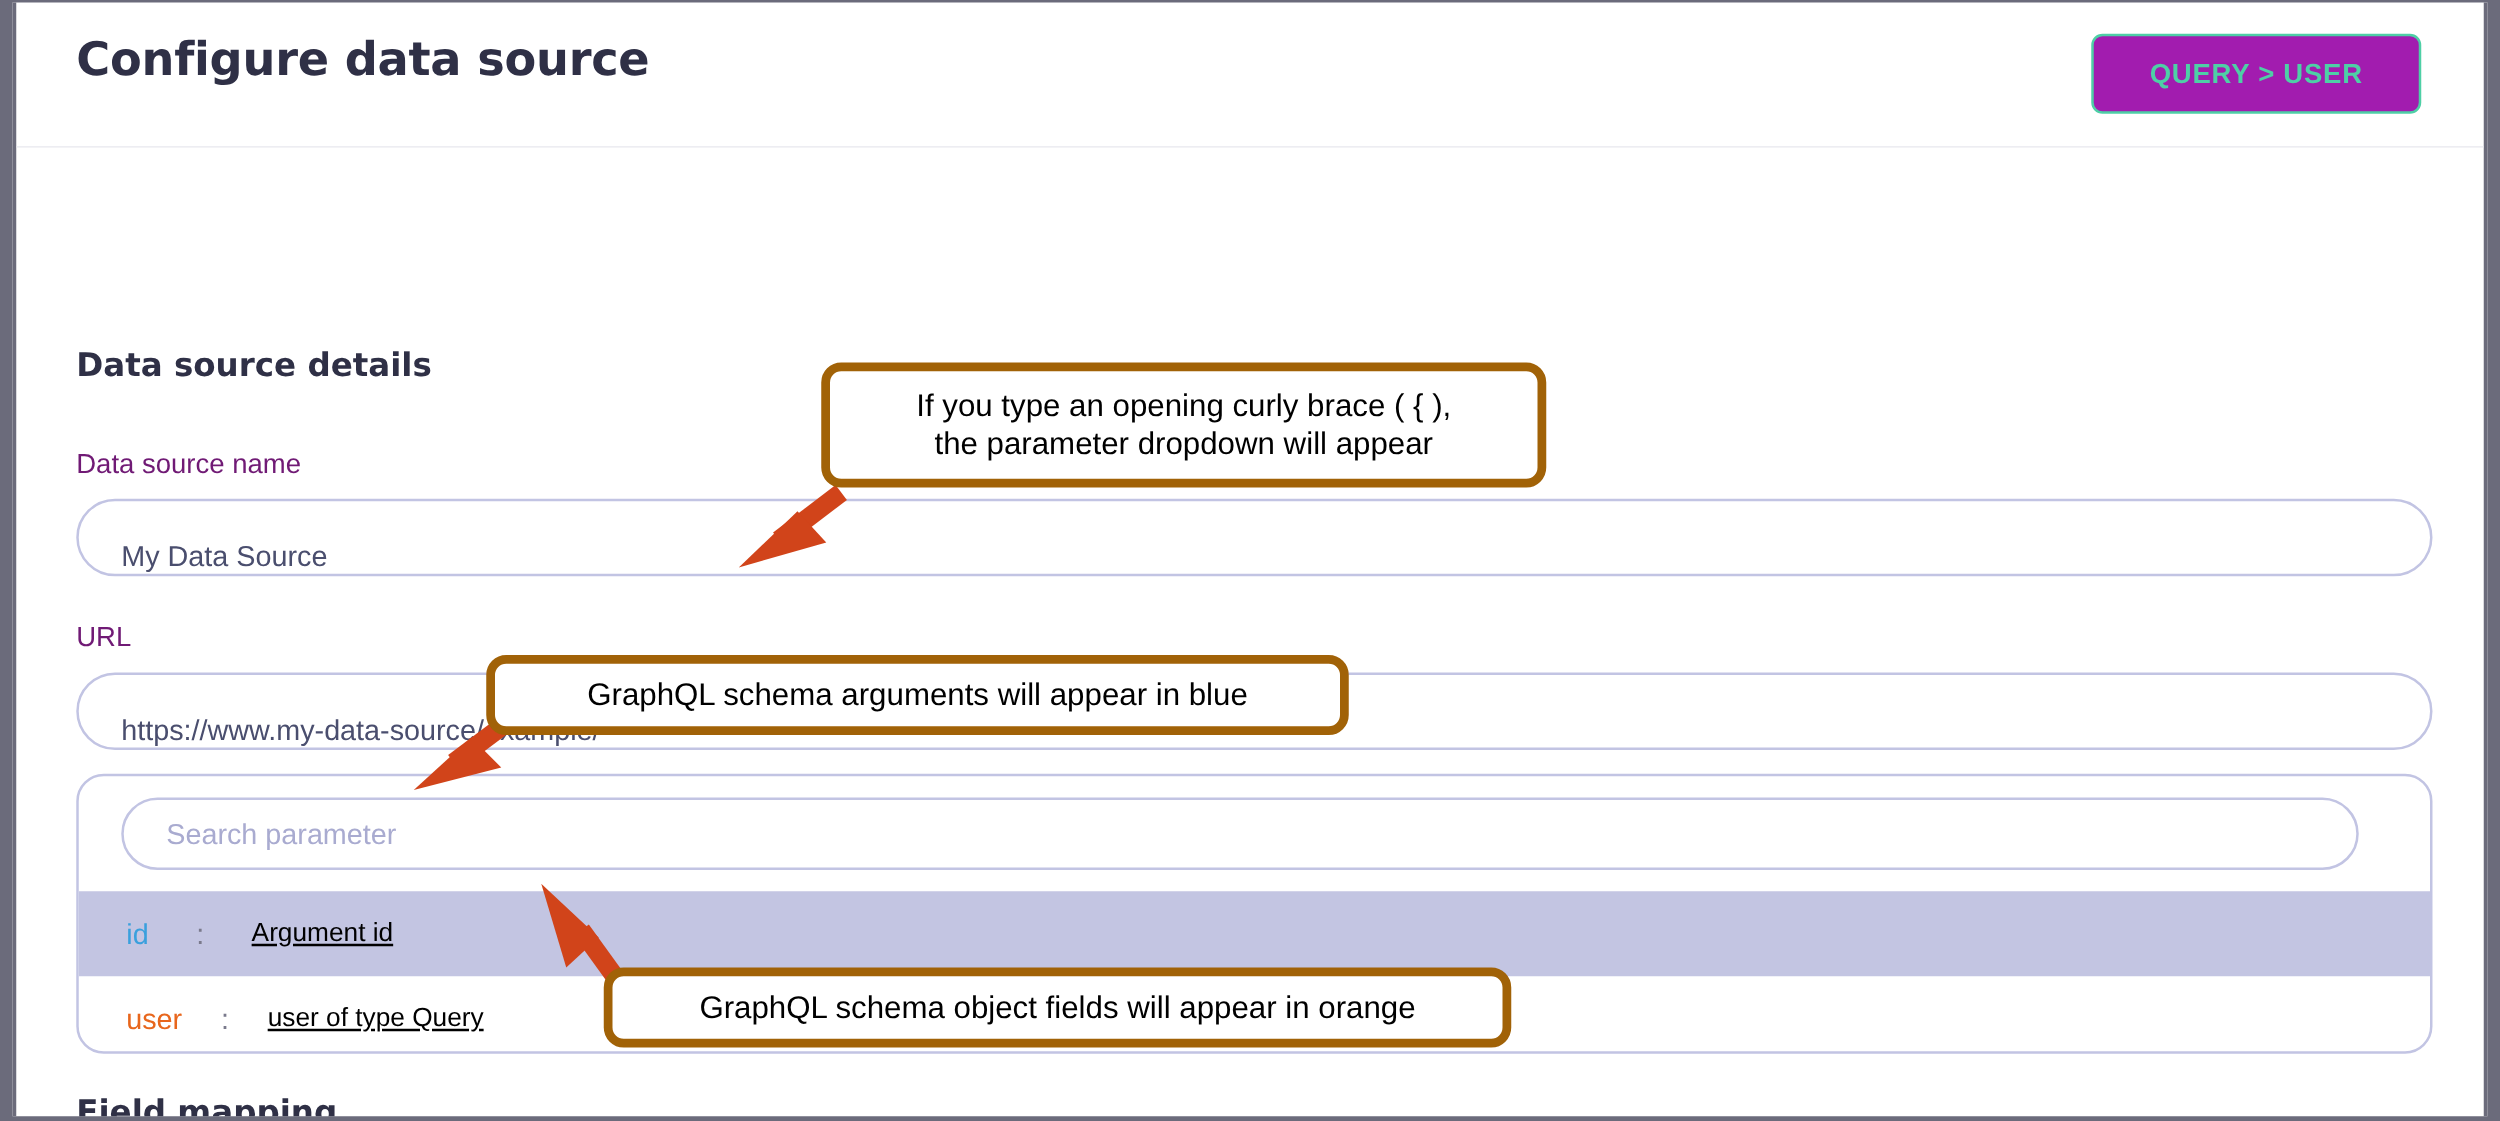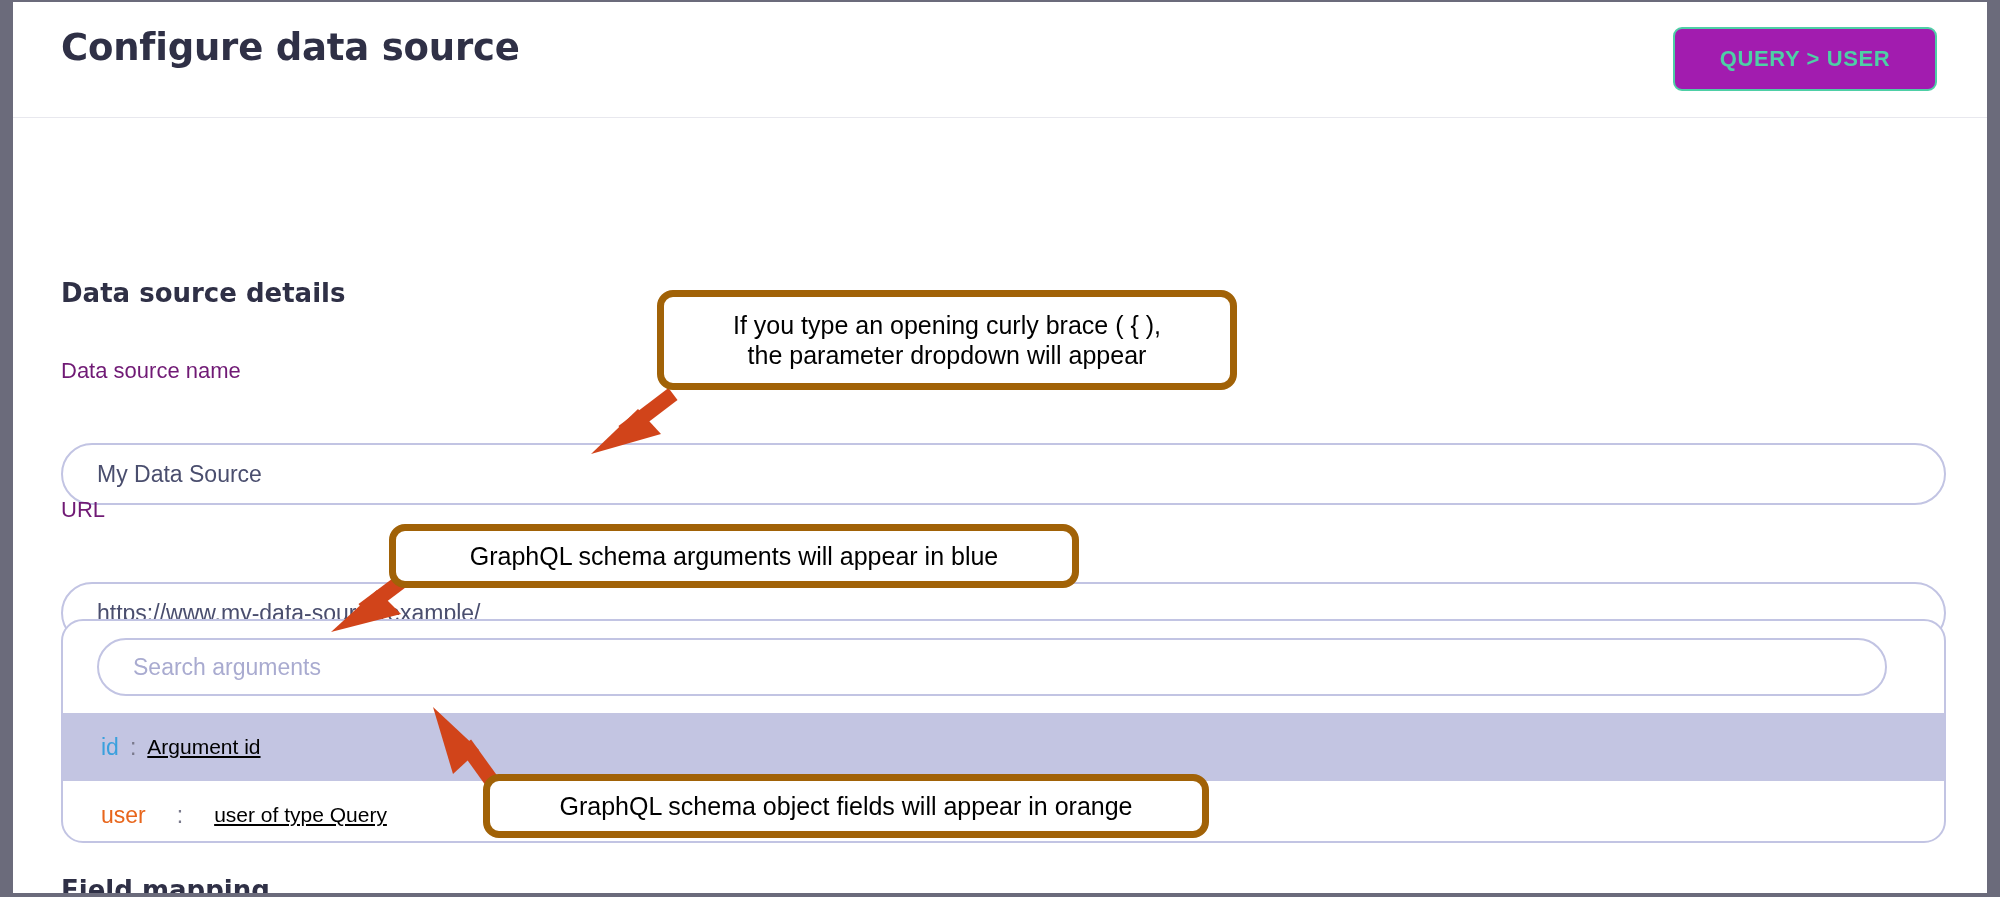--- a/index.html
+++ b/index.html
@@ -73,23 +73,22 @@
   }
   .inputbox{
     position:absolute;
     left:48px;
     width:1885px;
     height:62px;
     border:2px solid #c2c4e3;
     border-radius:31px;
     background:#ffffff;
     box-sizing:border-box;
-    display:flex;align-items:center;
+    display:flex;align-items:flex-end;
     cursor:text;
-    margin-top:44px;
   }
   .inputbox .val{
     padding-left:34px;
     font-size:23px;
     color:#4a4e6e;
     white-space:nowrap;
   }
 
   
   .param-panel{
@@ -192,24 +191,24 @@
       <span class="val">My Data Source</span>
     </div>
 
     <div class="field-label" style="top:379px;">URL</div>
     <div class="inputbox" style="top:420px;">
       <span class="val">https://www.my-data-source/example/</span>
     </div>
 
     <div class="param-panel">
       <div class="search-param">
-        <span class="ph">Search arguments</span>
+        <span class="ph">Search parameter</span>
       </div>
 
-      <div class="opt-row sel" style="top:92px;">
+      <div class="opt-row sel" style="top:92px;gap:27px;">
         <span class="key k-arg">id</span>
         <span class="colon">:</span>
         <span class="desc">Argument id</span>
       </div>
 
       <div class="opt-row" style="top:160px;gap:20px;">
         <span class="key k-obj">user</span>
         <span class="colon">:</span>
         <span class="desc">user of type Query</span>
       </div>

